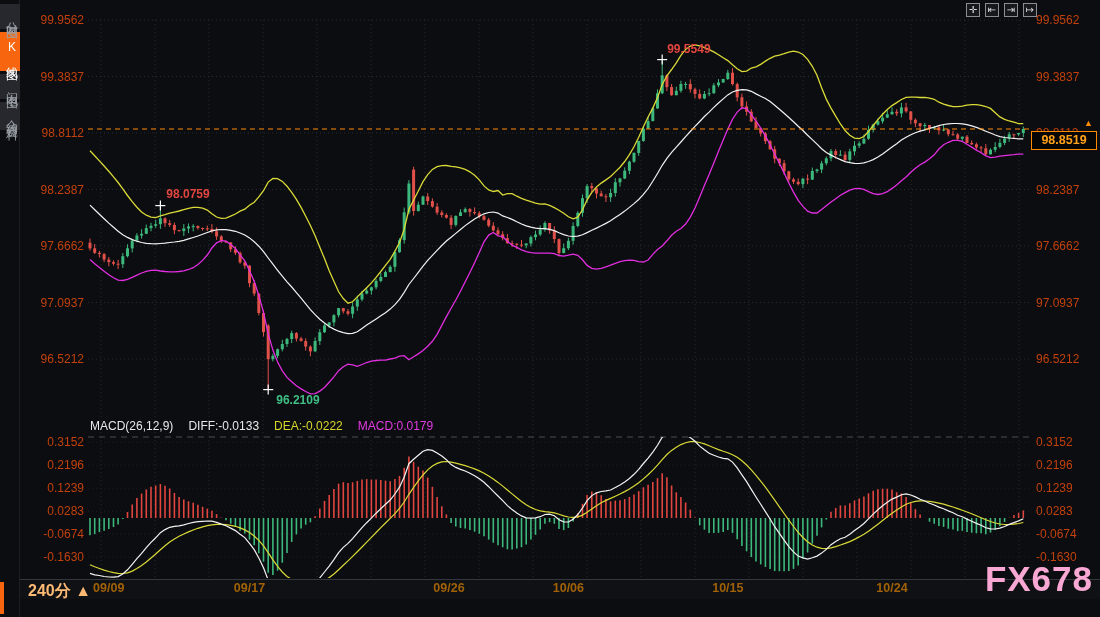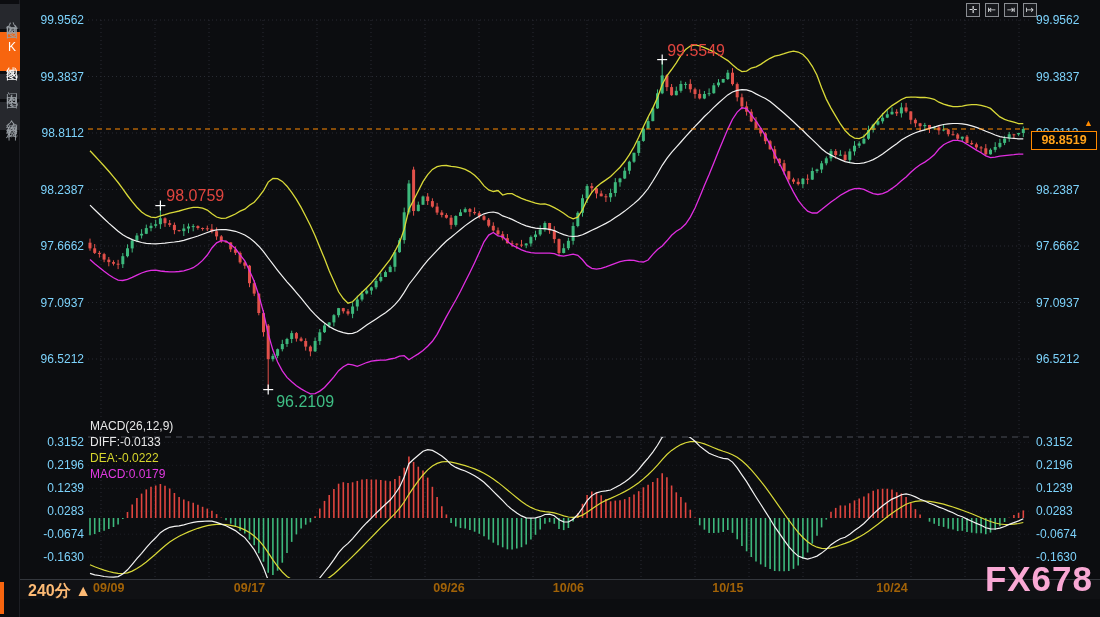--- a/index.html
+++ b/index.html
@@ -11,27 +11,27 @@
   .header .link{color:#ff6a00;font-size:14px;line-height:13px;}
   .header .upper{color:#c6cf2e;}
   .header .lower{color:#e23ae2;}
   .miniicon{display:inline-block;width:13px;height:13px;}
   .winicons{position:absolute;left:966px;top:3px;display:flex;gap:5px;z-index:4;}
   .winicon{width:14px;height:14px;border:1px solid #8a8d92;color:#d8dadd;font-size:10px;line-height:12px;text-align:center;background:#17181c;box-sizing:border-box;cursor:pointer;}
   .sidebar{position:absolute;left:0;top:0;width:20px;height:617px;background:#0c0d10;border-right:1px solid #1d1e23;padding-top:4px;box-sizing:border-box;z-index:5;}
   .tab{writing-mode:vertical-rl;text-orientation:upright;width:20px;box-sizing:border-box;padding:8px 0;text-align:center;letter-spacing:3px;
        font-size:12px;color:#9ba1a7;background:#26282d;margin-bottom:3px;margin-left:0px;cursor:pointer;}
   .tab.active{background:#f7650f;color:#fff;}
-  .ylab{position:absolute;font-size:12px;color:#7dd3fc;height:14px;line-height:14px;z-index:2;}
+  .ylab{position:absolute;font-size:12px;color:#c2410c;height:14px;line-height:14px;z-index:2;}
   .ylab.left{width:58px;left:26px;text-align:right;}
   .ylab.right{left:1036px;text-align:left;}
-  .macdheader{position:absolute;left:90px;top:419px;font-size:12px;color:#e8e8e8;display:flex;gap:2px;white-space:nowrap;z-index:3;flex-direction:column;}
+  .macdheader{position:absolute;left:90px;top:419px;font-size:12px;color:#e8e8e8;display:flex;gap:15px;white-space:nowrap;z-index:3;}
   .macdheader .dea{color:#d6d62c;}
   .macdheader .macdv{color:#e23ae2;}
-  .ann{position:absolute;font-size:16px;font-weight:normal;z-index:3;}
+  .ann{position:absolute;font-size:12px;font-weight:bold;z-index:3;}
   .ann.red{color:#e0453f;}
   .ann.green{color:#3fbf85;}
   .pricetag{position:absolute;left:1031px;width:64px;height:17px;border:1px solid #ff8a00;background:#050505;color:#ffa21a;
             font-size:12.5px;font-weight:bold;text-align:center;line-height:17px;z-index:6;}
   .pricearrow{position:absolute;left:1084px;color:#ff8a00;font-size:9px;z-index:6;}
   .xaxisrow{position:absolute;left:0;top:579px;width:1100px;height:19px;background:#101114;border-top:1px solid #34373d;z-index:2;}
   .periodlab{position:absolute;left:28px;top:581px;color:#fdba74;font-size:16px;font-weight:bold;z-index:3;}
   .xdate{position:absolute;top:581px;width:44px;text-align:center;color:#a16207;font-size:12.5px;font-weight:bold;z-index:3;}
   .watermark{position:absolute;right:7px;top:560px;font-size:35px;font-weight:600;letter-spacing:1px;color:#f9a8d4;z-index:7;line-height:38px;}
   .toolbar{position:absolute;left:0;top:598px;width:1100px;height:19px;background:#17181c;border-top:1px solid #2c2e33;display:flex;align-items:stretch;padding-left:14px;box-sizing:border-box;z-index:8;}

